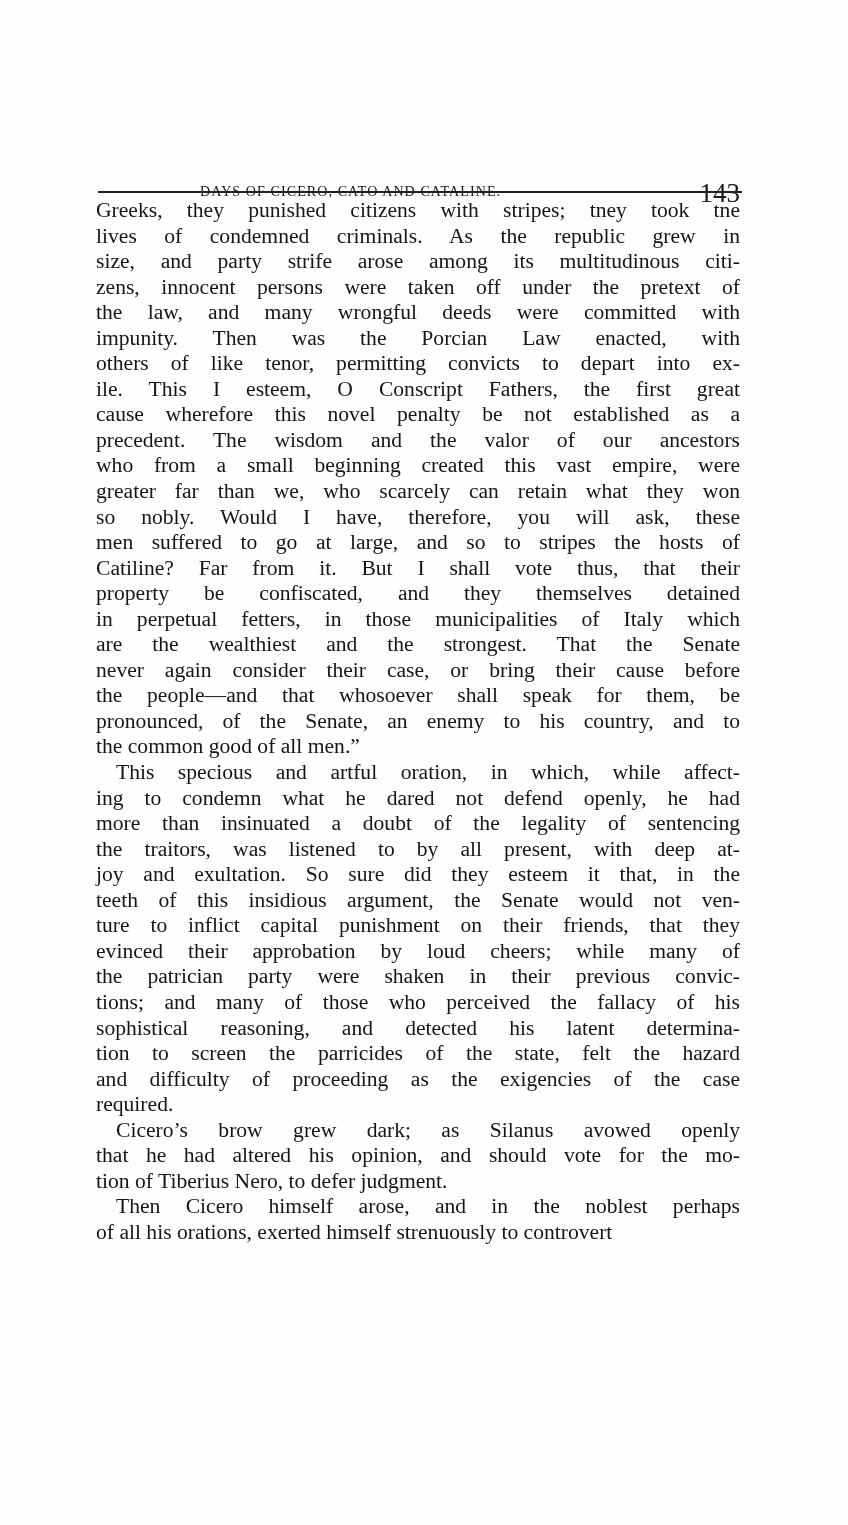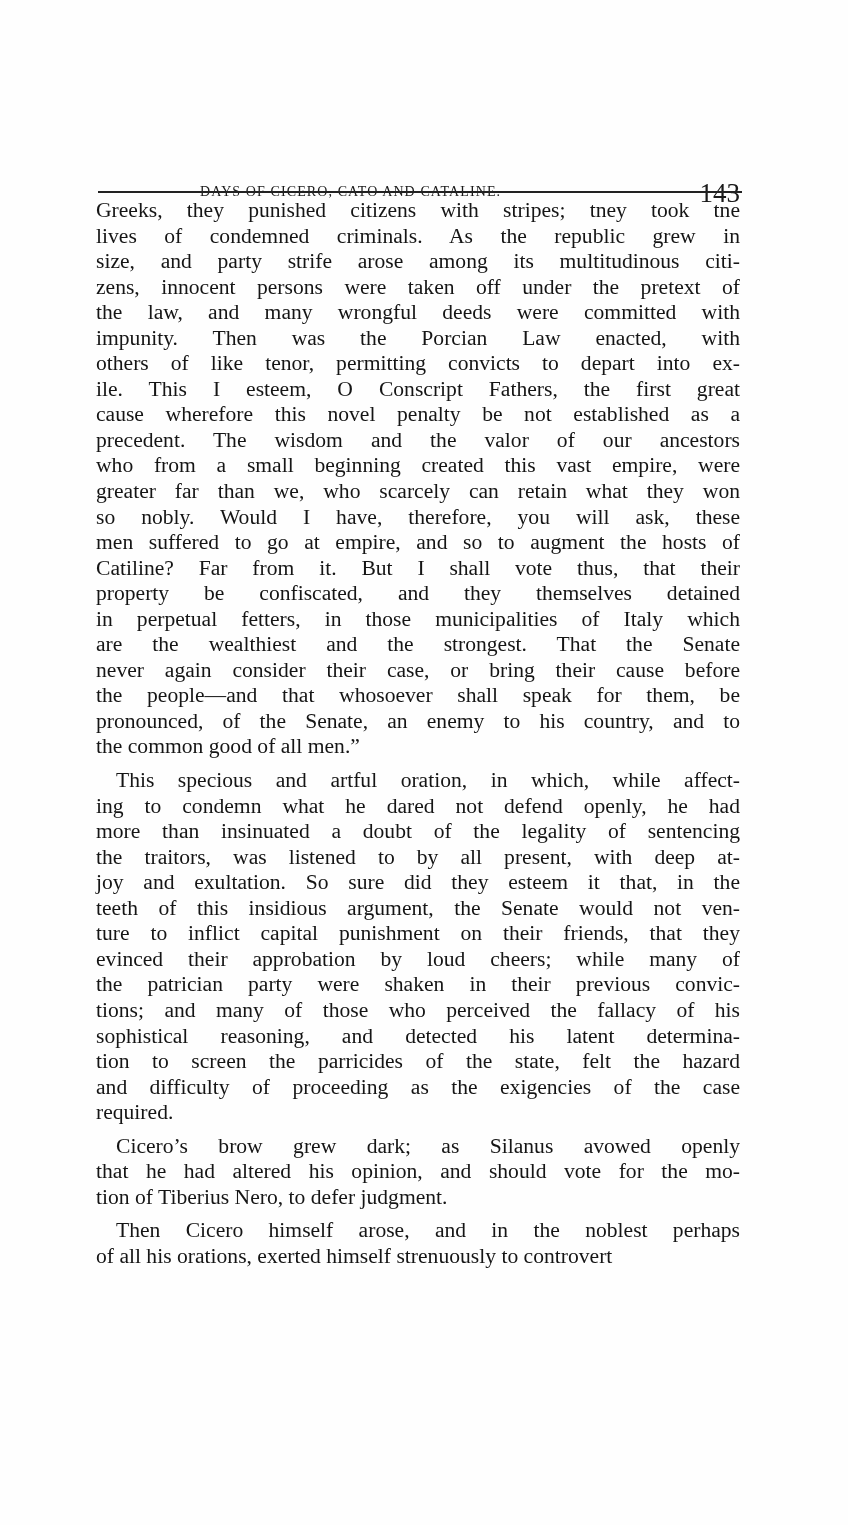--- a/index.html
+++ b/index.html
@@ -16,21 +16,21 @@
   }
   .page-number { position: absolute; right: 2px; top: -2px; font-size: 27px; }
   .head-rule { position: absolute; left: 98px; width: 644px; top: 191px; height: 0; border-top: 2px solid #222; }
   .body-text {
     position: absolute; left: 96px; top: 198px; width: 644px;
     font-family: "Liberation Serif", "DejaVu Serif", serif; color: #151515;
     font-size: 21.6px; line-height: 25.55px;
   }
   .line { display: block; height: 25.55px; white-space: nowrap; text-align: justify; text-align-last: justify; }
   .line.last { text-align-last: left; }
-  .line.indent { padding-left: 20px; margin-top: 8px; }
+  .line.indent { padding-left: 20px; }
 </style>
 </head>
 <body>
 
 <div class="page">
   <div class="running-head">
     <span class="running-title">DAYS OF CICERO, CATO AND CATALINE.</span>
     <span class="page-number">143</span>
   </div>
   <div class="head-rule"></div>
@@ -43,21 +43,21 @@
         <span class="line">zens, innocent persons were taken off under the pretext of</span>
         <span class="line">the law, and many wrongful deeds were committed with</span>
         <span class="line">impunity.  Then was the Porcian Law enacted, with</span>
         <span class="line">others of like tenor, permitting convicts to depart into ex-</span>
         <span class="line">ile.  This I esteem, O Conscript Fathers, the first great</span>
         <span class="line">cause wherefore this novel penalty be not established as a</span>
         <span class="line">precedent.  The wisdom and the valor of our ancestors</span>
         <span class="line">who from a small beginning created this vast empire, were</span>
         <span class="line">greater far than we, who scarcely can retain what they won</span>
         <span class="line">so nobly.  Would I have, therefore, you will ask, these</span>
-        <span class="line">men suffered to go at empire, and so to augment the hosts of</span>
+        <span class="line">men suffered to go at large, and so to stripes the hosts of</span>
         <span class="line">Catiline?  Far from it.  But I shall vote thus, that their</span>
         <span class="line">property be confiscated, and they themselves detained</span>
         <span class="line">in perpetual fetters, in those municipalities of Italy which</span>
         <span class="line">are the wealthiest and the strongest.  That the Senate</span>
         <span class="line">never again consider their case, or bring their cause before</span>
         <span class="line">the people—and that whosoever shall speak for them, be</span>
         <span class="line">pronounced, of the Senate, an enemy to his country, and to</span>
         <span class="line last">the common good of all men.”</span>
       </div>
       <div>

